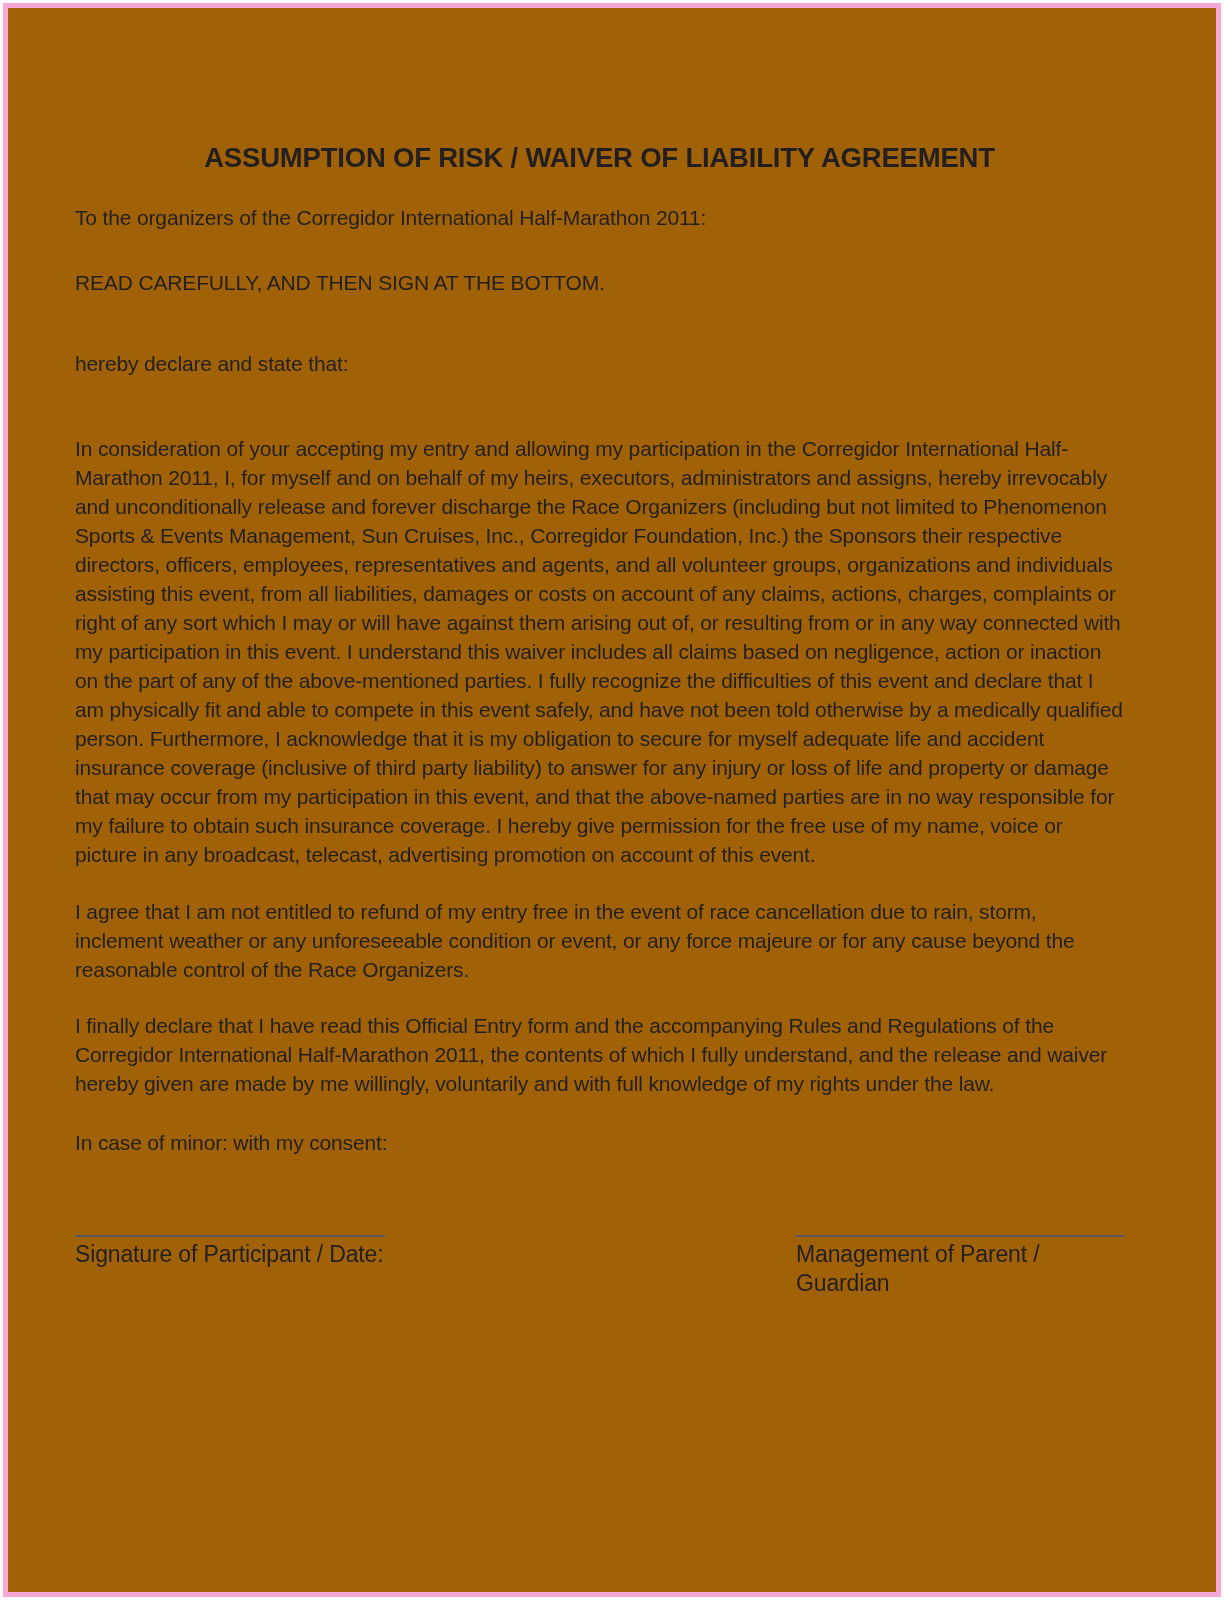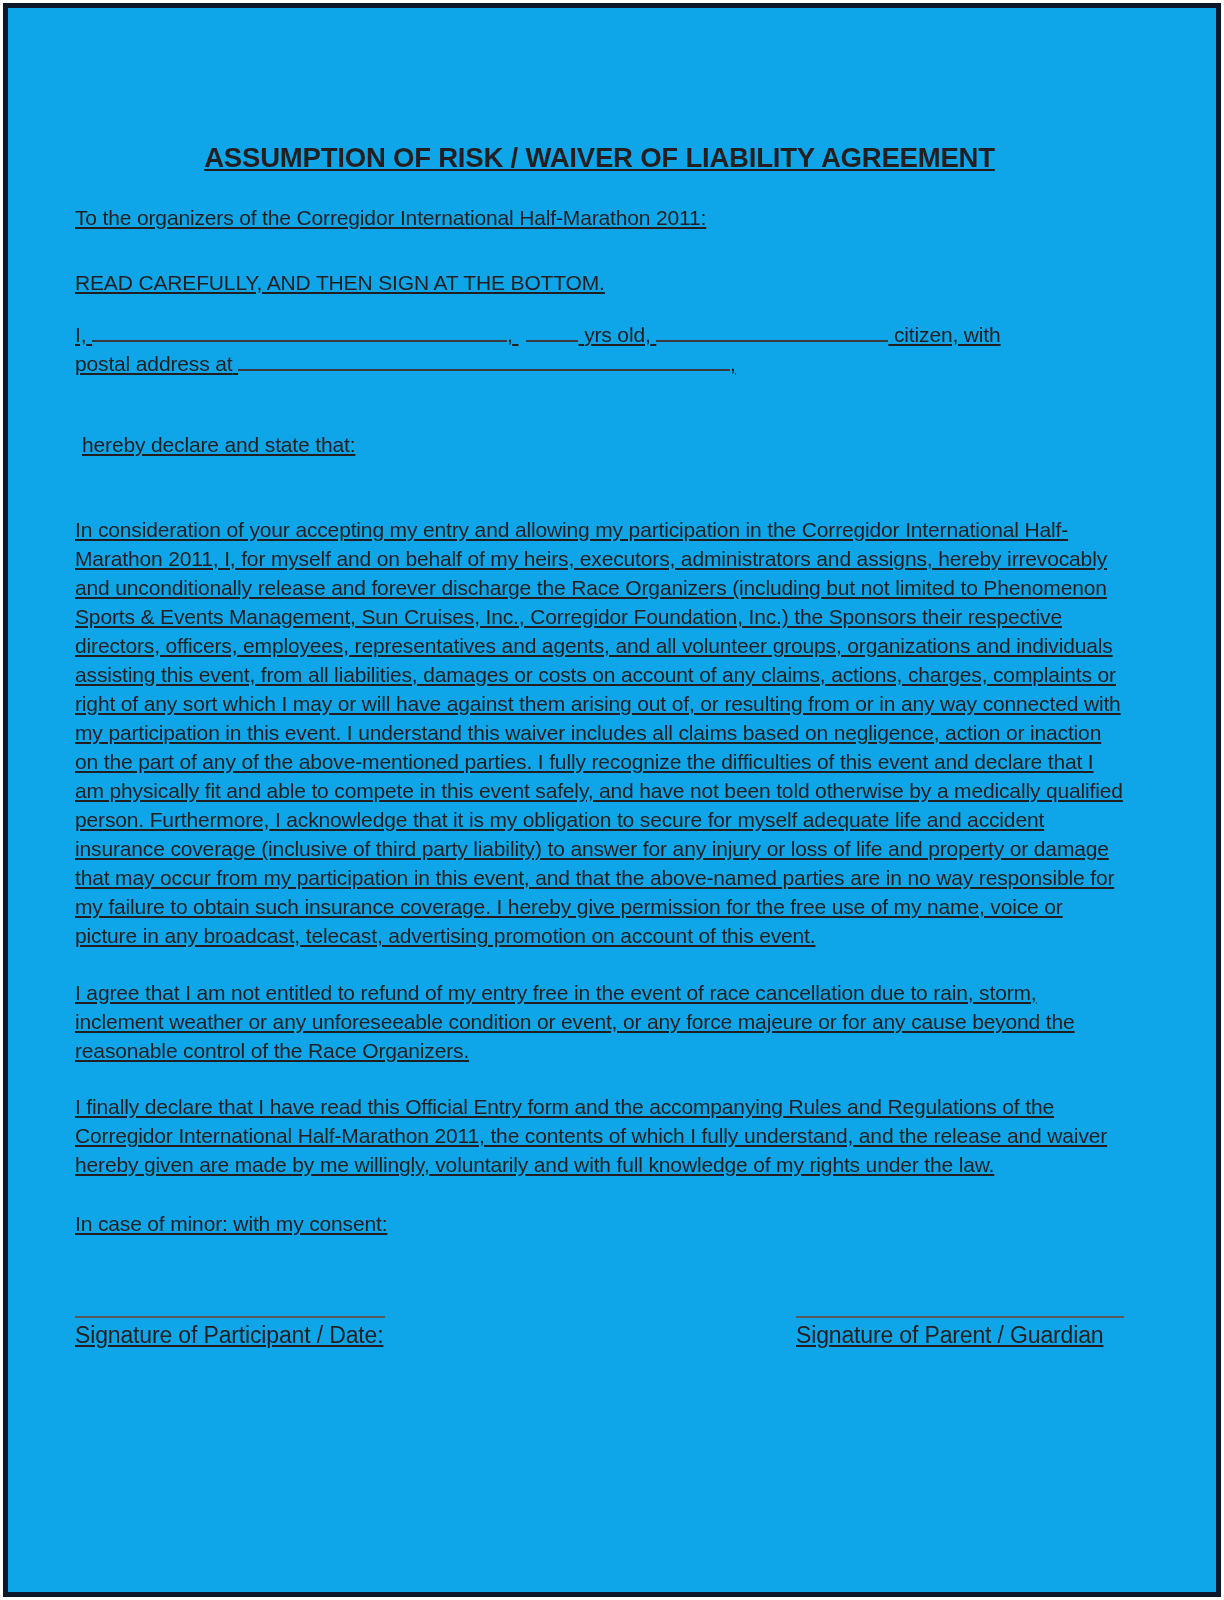--- a/index.html
+++ b/index.html
@@ -5,42 +5,41 @@
   * { margin:0; padding:0; box-sizing:border-box; }
   html, body {
     width:1224px; height:1600px;
     background:#ffffff;
     font-family:"Liberation Sans", sans-serif;
     color:#231f20;
   }
   .page {
     margin:3px;
     width:1218px; height:1594px;
-    border:5px solid #0f172a;
-    background:#0ea5e9;
+    border:5px solid #f9a8d4;
+    background:#a16207;
     overflow:hidden;
-    text-decoration:underline;
   }
   .content {
     padding:133px 92px 0 67px;  
     font-size:21px;
     line-height:29px;
     letter-spacing:-0.15px;
   }
   .doc-title {
     font-size:27.5px;
     line-height:34px;
     font-weight:bold;
     text-align:center;
     letter-spacing:-0.2px;
   }
   .addressee   { margin-top:28px; }
   .instruction { margin-top:36px; }
   .fill-line   { margin-top:23px; }
-  .declare-intro { margin-top:52px;margin-left:7px; }
+  .declare-intro { margin-top:52px; }
   .para-1 { margin-top:56px; }
   .para-2 { margin-top:28px; }
   .para-3 { margin-top:27px; }
   .minor-consent { margin-top:30px; text-align:left; }
 
   .blank {
     display:inline-block;
     height:20px;
     border-bottom:2px solid #3a3a3a;
     vertical-align:baseline;
@@ -73,47 +72,36 @@
 
 <div class="page">
   <div class="content">
 
     <div class="doc-title">ASSUMPTION OF RISK / WAIVER OF LIABILITY AGREEMENT</div>
 
     <p class="addressee">To the organizers of the Corregidor International Half-Marathon 2011:</p>
 
     <p class="instruction">READ CAREFULLY, AND THEN SIGN AT THE BOTTOM.</p>
 
-    <p class="fill-line">
-      <span>I,</span>
-      <span class="blank blank-name"></span><span>,</span>
-      <span class="blank blank-age"></span>
-      <span>yrs old,</span>
-      <span class="blank blank-citizenship"></span>
-      <span>citizen, with</span>
-      <br>
-      <span>postal address at</span>
-      <span class="blank blank-address"></span><span>,</span>
-    </p>
 
     <p class="declare-intro">hereby declare and state that:</p>
 
     <p class="para-1">In consideration of your accepting my entry and allowing my participation in the Corregidor International Half-Marathon 2011, I, for myself and on behalf of my heirs, executors, administrators and assigns, hereby irrevocably and unconditionally release and forever discharge the Race Organizers (including but not limited to Phenomenon Sports &amp; Events Management, Sun Cruises, Inc., Corregidor Foundation, Inc.) the Sponsors their respective directors, officers, employees, representatives and agents, and all volunteer groups, organizations and individuals assisting this event, from all liabilities, damages or costs on account of any claims, actions, charges, complaints or right of any sort which I may or will have against them arising out of, or resulting from or in any way connected with my participation in this event. I understand this waiver includes all claims based on negligence, action or inaction on the part of any of the above-mentioned parties. I fully recognize the difficulties of this event and declare that I am physically fit and able to compete in this event safely, and have not been told otherwise by a medically qualified person. Furthermore, I acknowledge that it is my obligation to secure for myself adequate life and accident insurance coverage (inclusive of third party liability) to answer for any injury or loss of life and property or damage that may occur from my participation in this event, and that the above-named parties are in no way responsible for my failure to obtain such insurance coverage. I hereby give permission for the free use of my name, voice or picture in any broadcast, telecast, advertising promotion on account of this event.</p>
 
     <p class="para-2">I agree that I am not entitled to refund of my entry free in the event of race cancellation due to rain, storm, inclement weather or any unforeseeable condition or event, or any force majeure or for any cause beyond the reasonable control of the Race Organizers.</p>
 
     <p class="para-3">I finally declare that I have read this Official Entry form and the accompanying Rules and Regulations of the Corregidor International Half-Marathon 2011, the contents of which I fully understand, and the release and waiver hereby given are made by me willingly, voluntarily and with full knowledge of my rights under the law.</p>
 
     <p class="minor-consent">In case of minor: with my consent:</p>
 
     <div class="sig-row">
       <div class="sig-block-left">
         <div class="sig-line"></div>
         <div class="sig-label">Signature of Participant / Date:</div>
       </div>
       <div class="sig-block-right">
         <div class="sig-line"></div>
-        <div class="sig-label">Signature of Parent / Guardian</div>
+        <div class="sig-label">Management of Parent / Guardian</div>
       </div>
     </div>
 
   </div>
 </div>
 
 </body></html>

